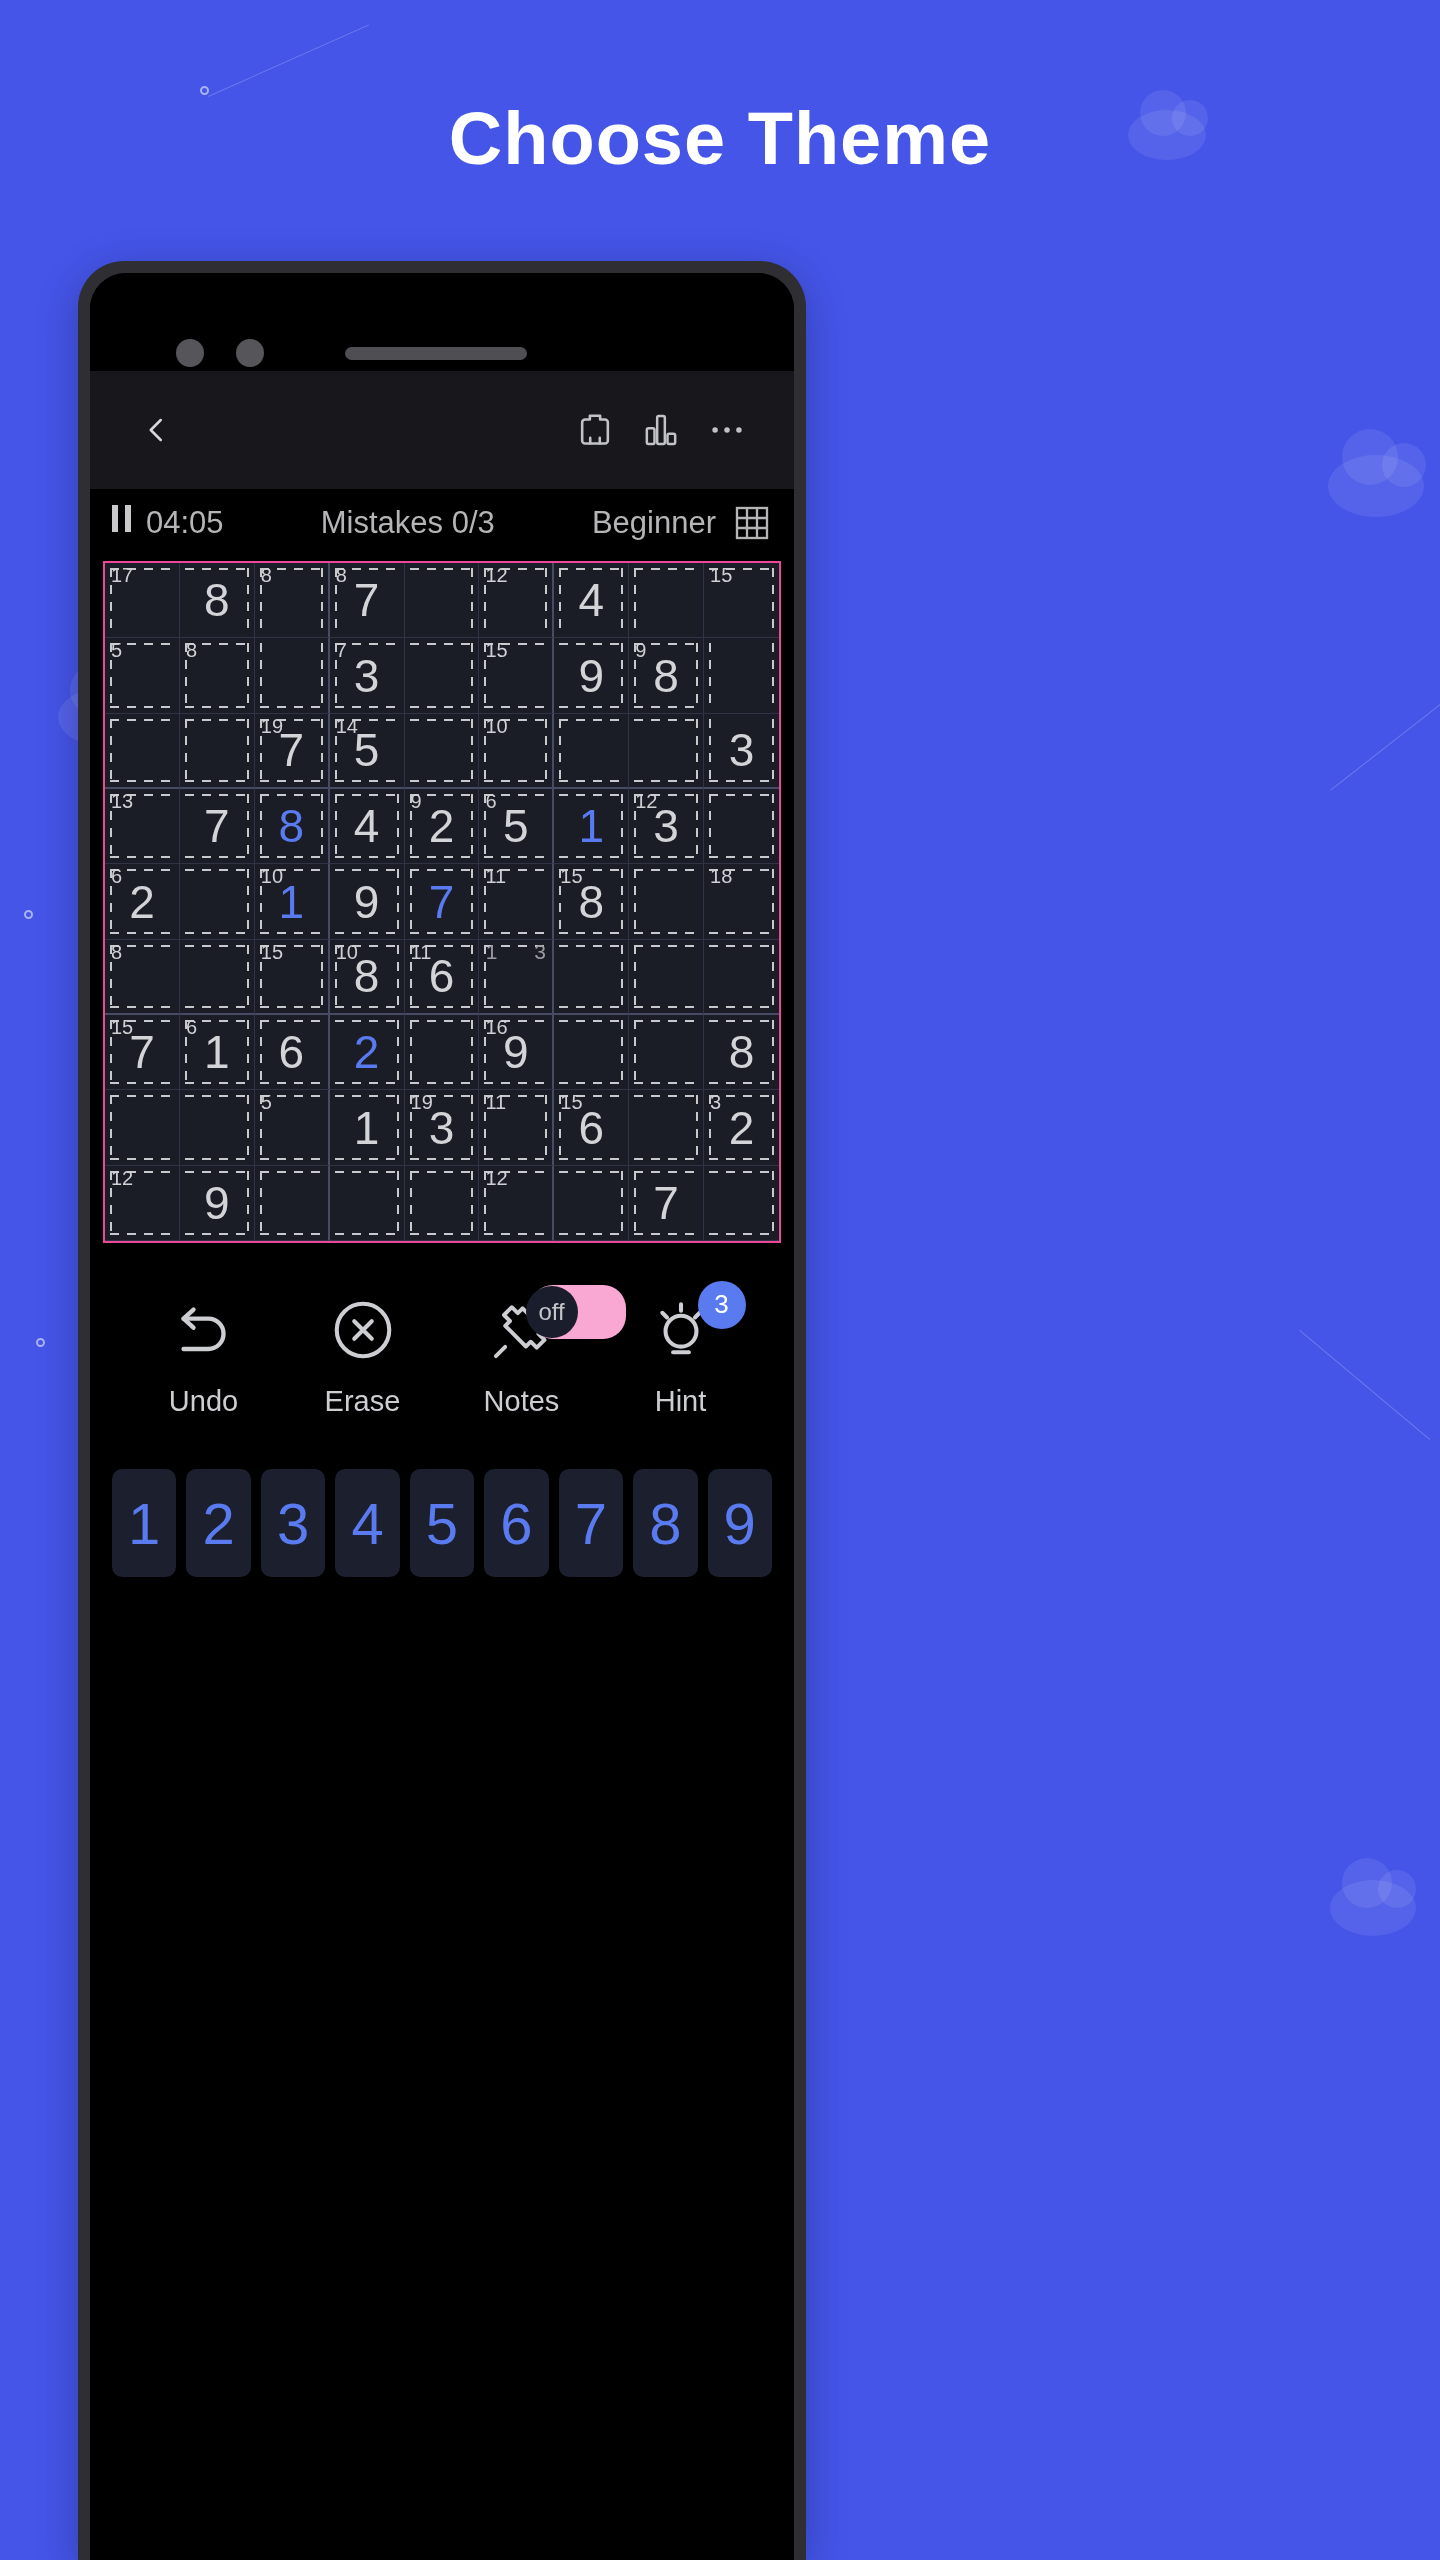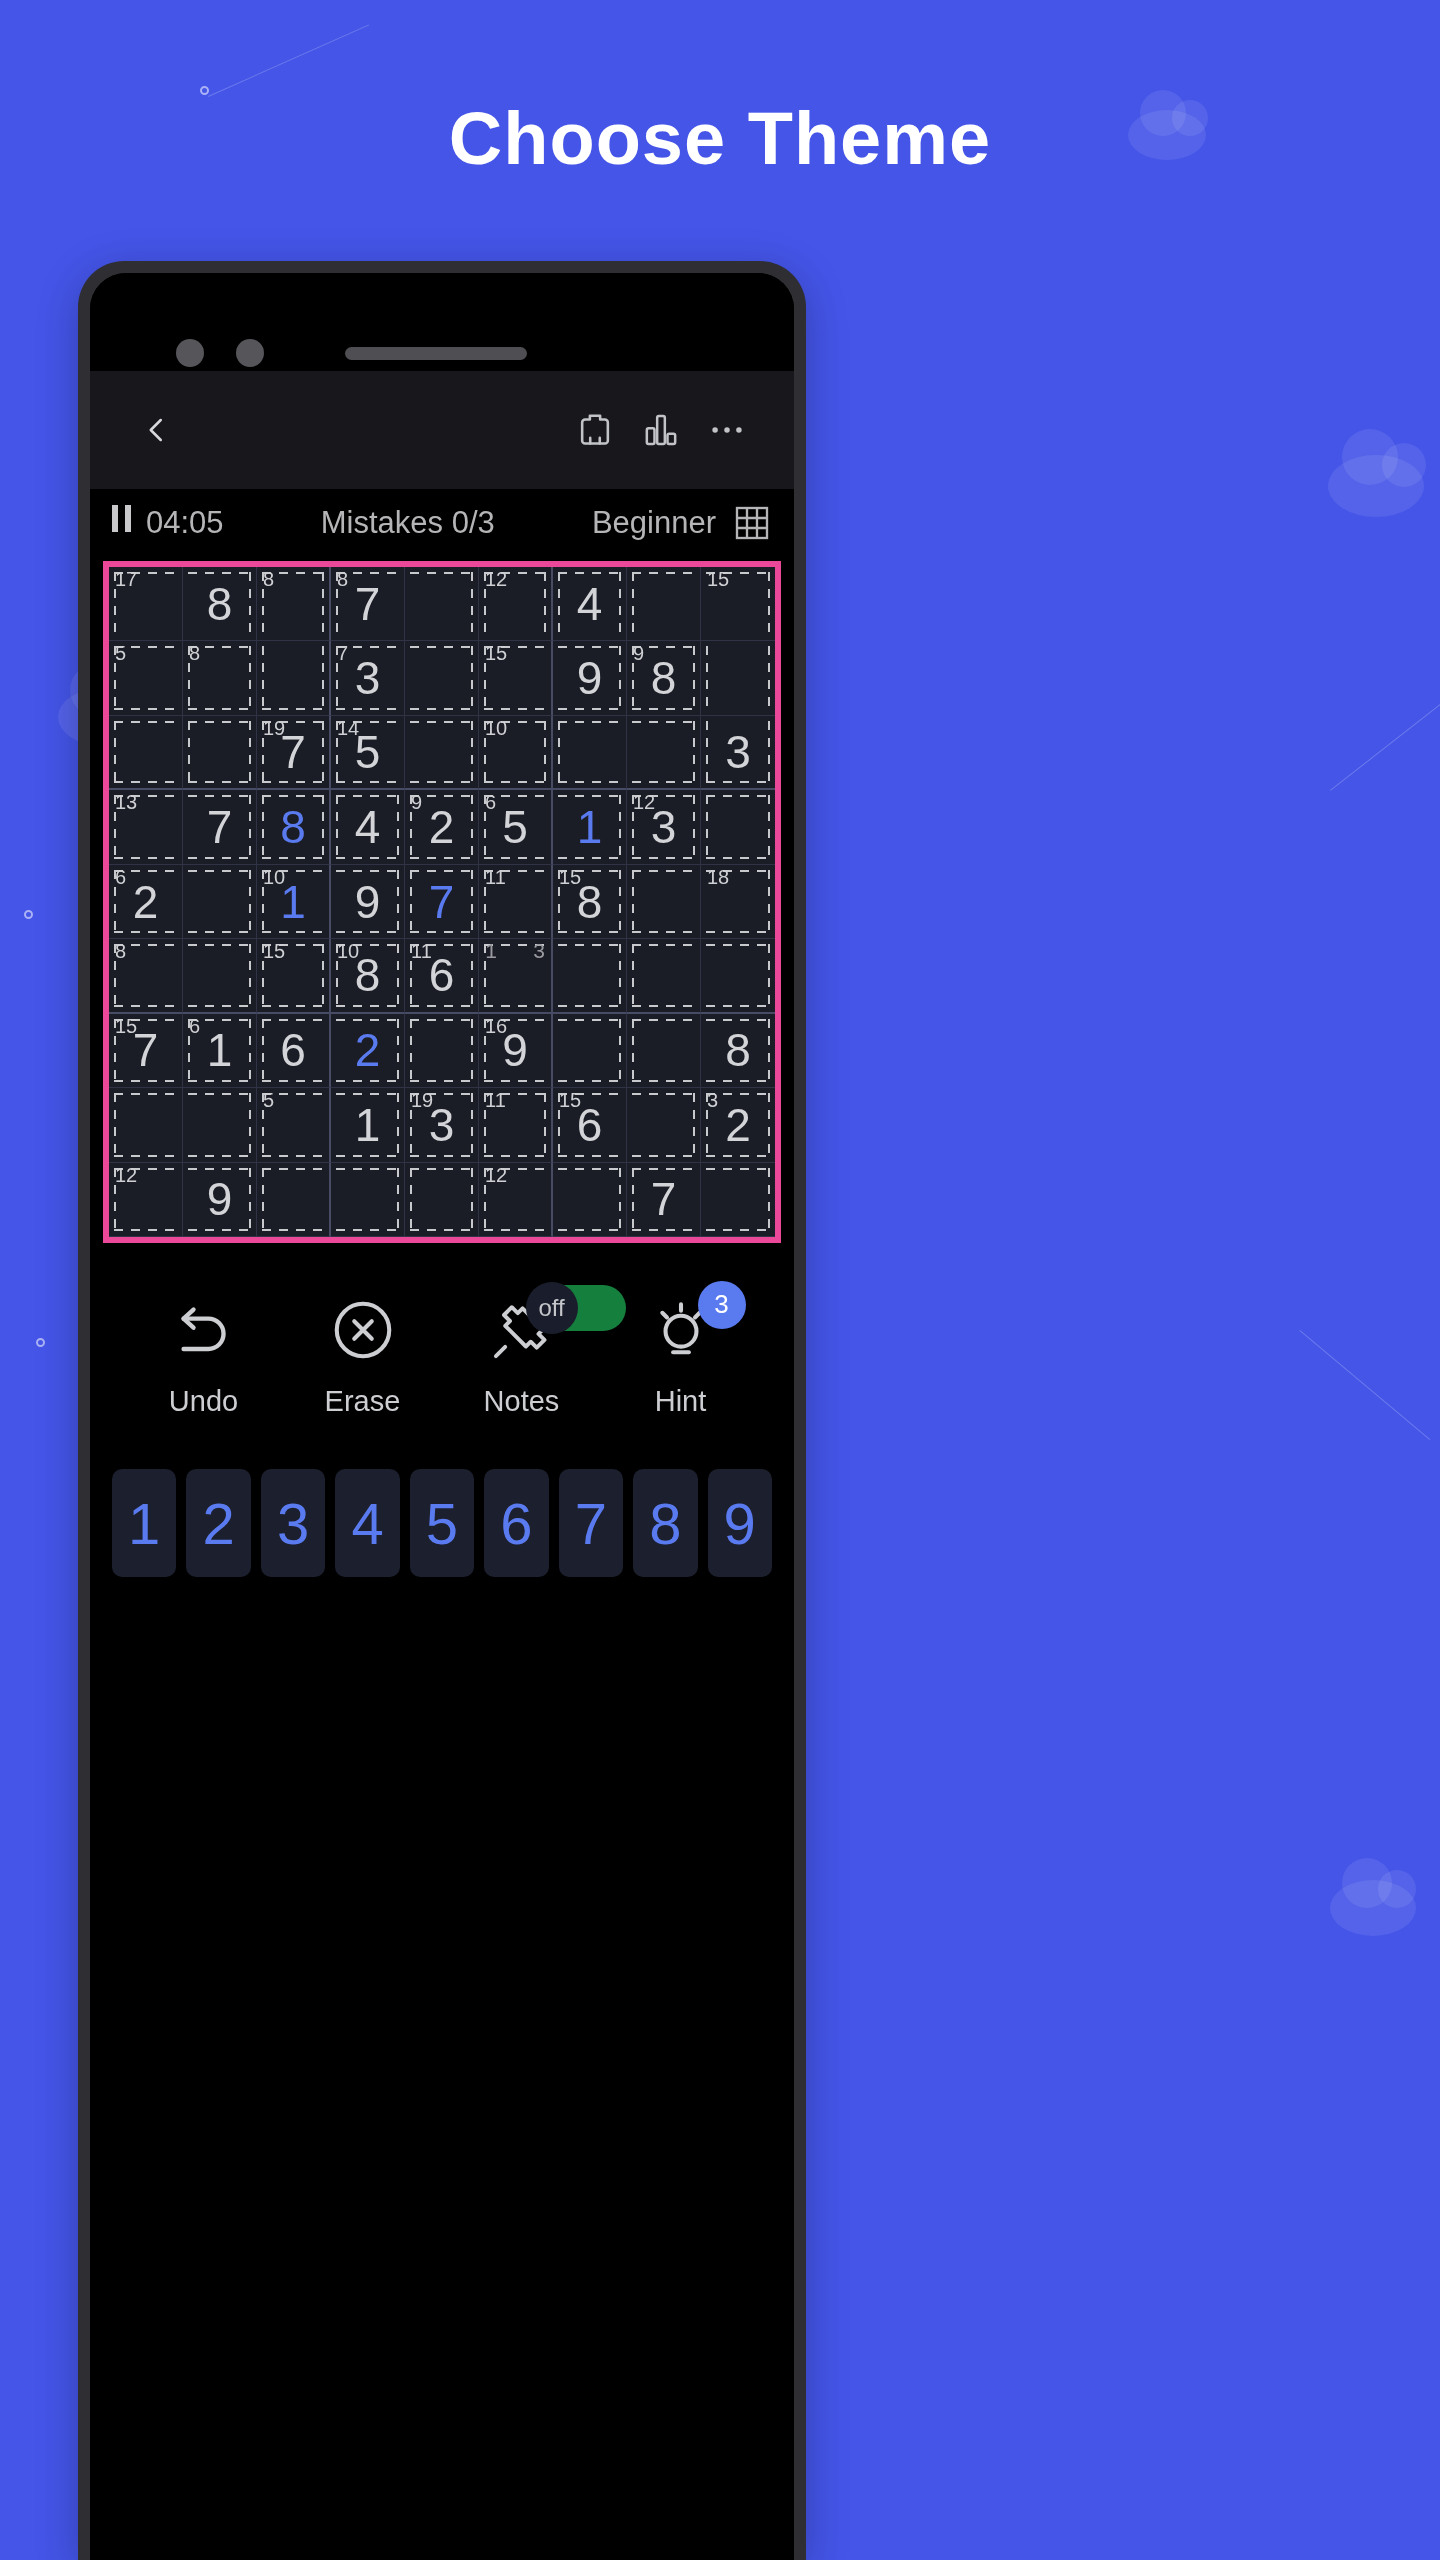--- a/index.html
+++ b/index.html
@@ -133,21 +133,21 @@
   
   .board-wrap {
     flex: none;
     background: #000;
     padding: 4px 13px 0 13px;
   }
   .board {
     width: 100%;
     aspect-ratio: 1 / 1.006;
     background: #1b1d26;
-    border: 6px solid #ec4899;
+    border: 2px solid #ec4899;
     display: grid;
     grid-template-columns: repeat(9, 1fr);
     grid-template-rows: repeat(9, 1fr);
     position: relative;
   }
   .cell {
     position: relative;
     border-right: 1px solid #2f3345;
     border-bottom: 1px solid #2f3345;
     display: flex; align-items: center; justify-content: center;
@@ -211,22 +211,22 @@
     flex: 1;
     display: flex; flex-direction: column;
     align-items: center; gap: 16px;
     position: relative;
     cursor: pointer;
   }
   .action .lbl { color: #cdced2; font-size: 29px; }
   .action .ic { height: 78px; display:flex; align-items:center; justify-content:center; position: relative; }
   .toggle {
     position: absolute; top: -6px; left: 44px;
-    width: 96px; height: 46px; border-radius: 23px;
-    background: #15803d;
+    width: 96px; height: 54px; border-radius: 23px;
+    background: #f9a8d4;
     display: flex; align-items: center;
   }
   .toggle .knob {
     width: 52px; height: 52px; border-radius: 50%;
     background: #1a1e2c; margin-left: -4px;
     display: flex; align-items: center; justify-content: center;
     color: #c5c6ca; font-size: 24px;
   }
   .badge {
     position: absolute; top: -10px; left: 52px;

